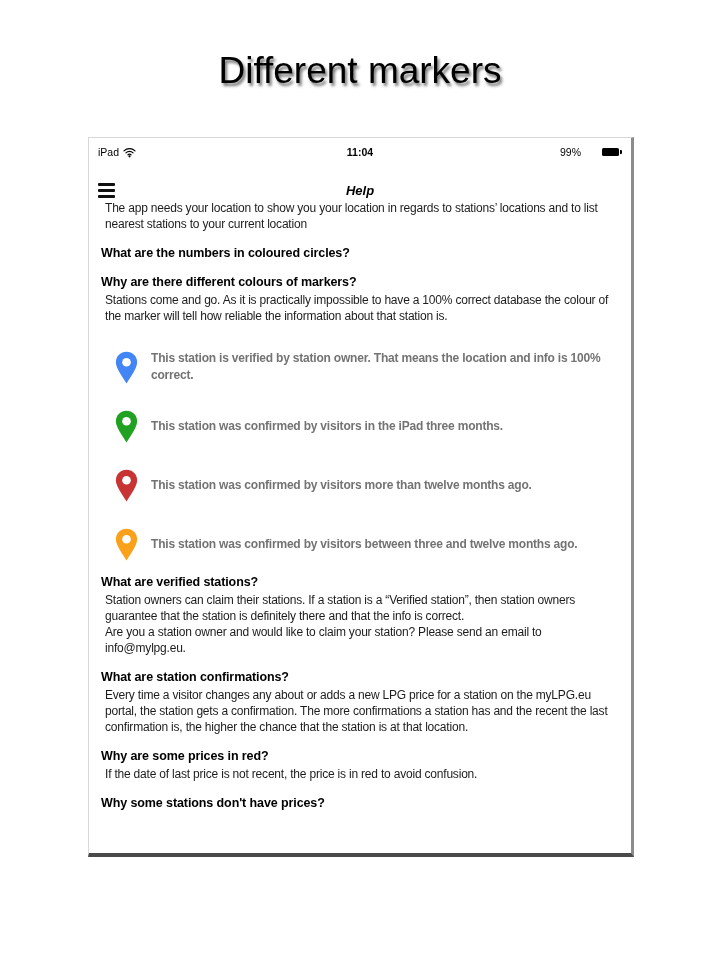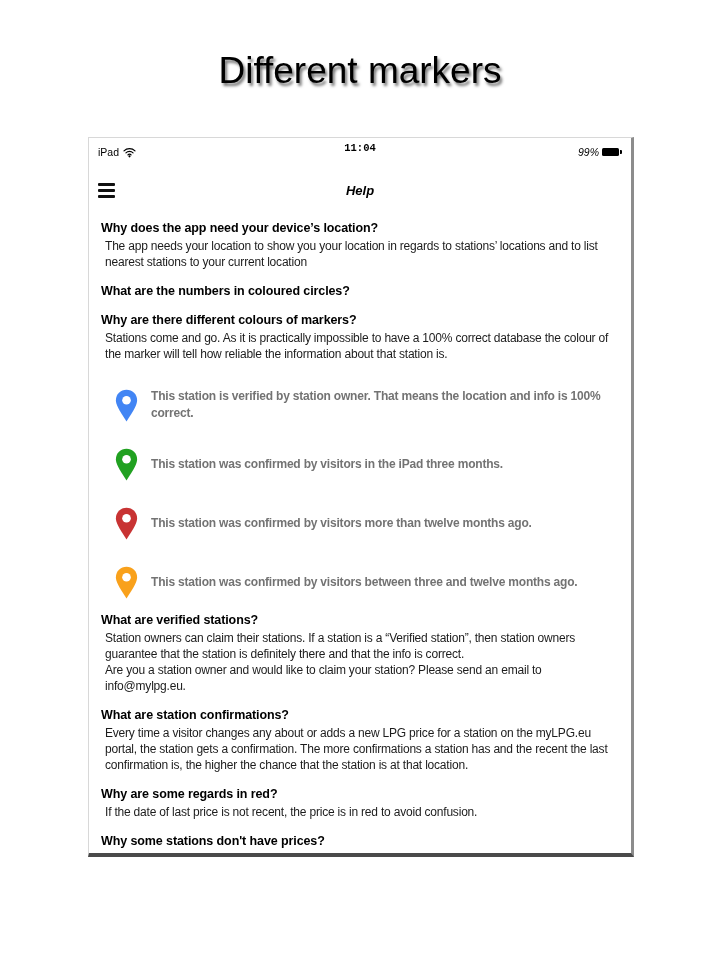--- a/index.html
+++ b/index.html
@@ -13,26 +13,26 @@
     text-shadow:2px 3px 3px rgba(0,0,0,0.55);
     letter-spacing:0px; margin:0;
   }
   .device {
     position:absolute; left:88px; top:137px; width:546px; height:720px;
     background:#fff; overflow:hidden; box-sizing:border-box;
     border:1px solid #d8d8d8; border-right:3px solid #8c8c8c; border-bottom:4px solid #4a4a4a;
   }
   
   .status-bar {
-    display:flex; height:20px; padding:4px 9px 0 9px;
+    display:flex; align-items:center; height:20px; padding:4px 9px 0 9px;
     font-size:10.5px; color:#000;
   }
   .sb-left { display:flex; align-items:center; gap:4px; width:90px; }
-  .sb-center { flex:1; text-align:center; font-weight:bold;font-family:Liberation Mono, monospace; }
-  .sb-right { width:90px; display:flex; justify-content:flex-end; align-items:center; gap:1px;font-style:italic; }
+  .sb-center { flex:1; text-align:center; font-weight:bold; }
+  .sb-right { width:90px; display:flex; justify-content:flex-end; align-items:center; gap:19px; }
   .battery { display:inline-flex; align-items:center; margin-left:2px; }
   .battery .bb { width:17px; height:8px; background:#000; border-radius:1.5px; display:block; }
   .battery .bn { width:2px; height:4px; background:#000; border-radius:0 1px 1px 0; display:block; margin-left:1px; }
   
   .nav-bar { position:relative; height:36px; display:flex; align-items:flex-end; padding:0 9px;font-style:italic; }
   .hamburger { display:flex; flex-direction:column; gap:3px; cursor:pointer; z-index:2; }
   .hamburger i { display:block; width:17px; height:3px; background:#111; border-radius:1px; }
   .nav-title {
     position:absolute; left:0; right:0; text-align:center;
     font-weight:bold; font-size:13px; color:#000;
@@ -86,21 +86,20 @@
     <div class="hamburger">
         <i></i>
         <i></i>
         <i></i>
       </div>
     <div class="nav-title">Help</div>
   </div>
 
   <div class="content">
 
-    <h3 class="first">Why does the app need your device’s location?</h3>
     <p class="answer">The app needs your location to show you your location in regards to stations’ locations and to list nearest stations to your current location</p>
 
     <h3>What are the numbers in coloured circles?</h3>
 
     <h3>Why are there different colours of markers?</h3>
     <p class="answer">Stations come and go. As it is practically impossible to have a 100% correct database the colour of the marker will tell how reliable the information about that station is.</p>
 
     <div class="marker-row">
       <svg class="pin" viewBox="0 0 24 33">
         <path d="M12 0.8 C6.1 0.8 1.4 5.4 1.4 11.2 C1.4 15.6 4.2 20.6 12 32.4 C19.8 20.6 22.6 15.6 22.6 11.2 C22.6 5.4 17.9 0.8 12 0.8 Z" fill="#4285F4"></path>
@@ -133,19 +132,19 @@
       <p class="marker-label">This station was confirmed by visitors between three and twelve months ago.</p>
     </div>
 
     <h3>What are verified stations?</h3>
     <p class="answer">Station owners can claim their stations. If a station is a “Verified station”, then station owners guarantee that the station is definitely there and that the info is correct.
 Are you a station owner and would like to claim your station? Please send an email to info@mylpg.eu.</p>
 
     <h3>What are station confirmations?</h3>
     <p class="answer">Every time a visitor changes any about or adds a new LPG price for a station on the myLPG.eu portal, the station gets a confirmation. The more confirmations a station has and the recent the last confirmation is, the higher the chance that the station is at that location.</p>
 
-    <h3>Why are some regards in red?</h3>
+    <h3>Why are some prices in red?</h3>
     <p class="answer">If the date of last price is not recent, the price is in red to avoid confusion.</p>
 
     <h3>Why some stations don't have prices?</h3>
 
   </div>
 </div>
 
 </body></html>

